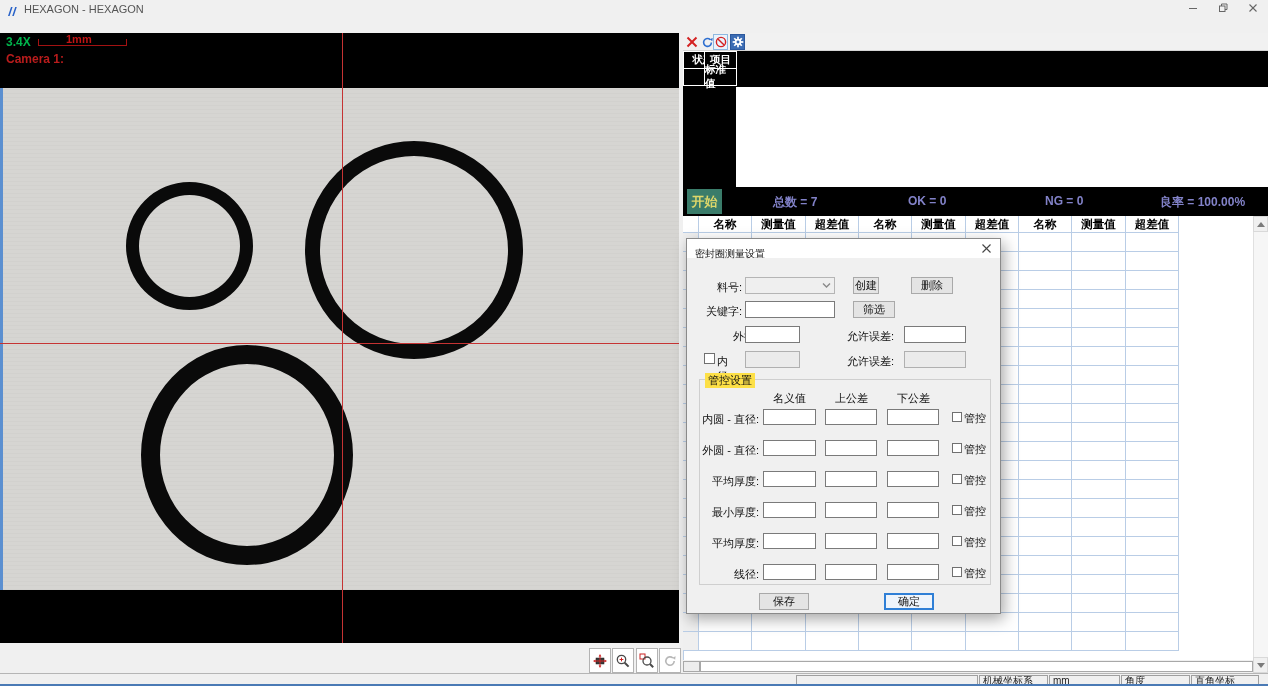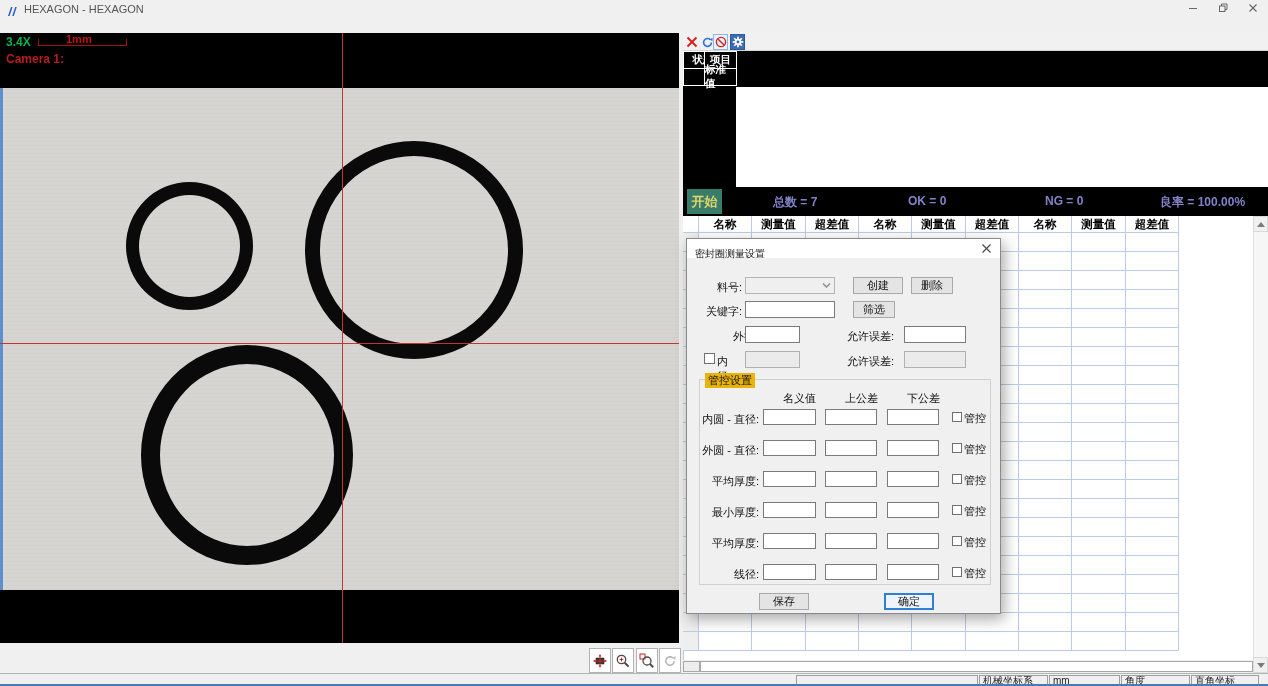--- a/index.html
+++ b/index.html
@@ -92,22 +92,22 @@
   #dlg-title { left:8px; top:8px; font-size:10px; color:#111; }
   #dlg-close { right:7px; top:3px; width:13px; height:13px; display:flex; align-items:center; justify-content:center; }
   .dlg-label { position:absolute; font-size:11px; color:#111; text-align:right; }
   .dlg-input { position:absolute; background:#fff; border:1px solid #7a7a7a; font-size:11px; padding:0 2px; }
   .dlg-input:disabled, .dlg-input.disabled { background:#ebebeb; border-color:#b0b0b0; }
   .dlg-btn { position:absolute; background:#e4e4e4; border:1px solid #a9a9a9; font-size:11px; color:#111;
       display:flex; align-items:center; justify-content:center; }
   #dlg-combo { left:58px; top:38px; width:90px; height:17px; background:#efefef; border:1px solid #b5b5b5;
       display:flex; align-items:center; justify-content:flex-end; padding-right:3px; }
   #dlg-group { left:12px; top:140px; width:292px; height:206px; border:1px solid #cfcfcf; }
-  #dlg-group-label { left:18px; top:134px; font-size:11px; background:#eab308; padding:0 3px; color:#111; }
-  .dlg-colhead { position:absolute; top:152px; width:53px; font-size:11px; color:#111; text-align:right; }
+  #dlg-group-label { left:18px; top:134px; font-size:11px; background:#fde047; padding:0 3px; color:#111; }
+  .dlg-colhead { position:absolute; top:152px; width:53px; font-size:11px; color:#111; text-align:center; }
   .dlg-check { position:absolute; width:11px; height:11px; background:#fff; border:1px solid #707070; }
   .dlg-checklabel { position:absolute; font-size:11px; color:#111; }
   #dlg-ok { border:2px solid #2f7fd6; background:#eef4fb; }
 </style>
 </head>
 <body>
 
 <div id="win">
 
   <div id="titlebar" class="abs">
@@ -538,21 +538,21 @@
           <line x1="9.5" y1="1.5" x2="1.5" y2="9.5"></line>
         </svg>
     </div>
 
     <span class="dlg-label" style="left:0; top:41px; width:55px;">料号:</span>
     <div id="dlg-combo" class="abs">
       <svg width="9" height="7" viewBox="0 0 9 7">
           <polyline points="1,1.5 4.5,5 8,1.5" fill="none" stroke="#8a8a8a" stroke-width="1.4"></polyline>
         </svg>
     </div>
-    <button class="dlg-btn" style="left:166px; top:38px; width:50px; height:17px;">创建</button>
+    <button class="dlg-btn" style="left:166px; top:38px; width:26px; height:17px;">创建</button>
     <button class="dlg-btn" style="left:224px; top:38px; width:42px; height:17px;">删除</button>
 
     <span class="dlg-label" style="left:0; top:65px; width:55px;">关键字:</span>
     <input class="dlg-input" style="left: 58px; top: 62px; width: 90px; height: 17px;" value="">
     <button class="dlg-btn" style="left:166px; top:62px; width:42px; height:17px;">筛选</button>
 
     <span class="dlg-label" style="left:16px; top:90px; width:55px;">外径:</span>
     <input class="dlg-input" style="left: 58px; top: 87px; width: 55px; height: 17px;" value="">
     <span class="dlg-label" style="left:130px; top:90px; width:77px;">允许误差:</span>
     <input class="dlg-input" style="left: 217px; top: 87px; width: 62px; height: 17px;" value="">

